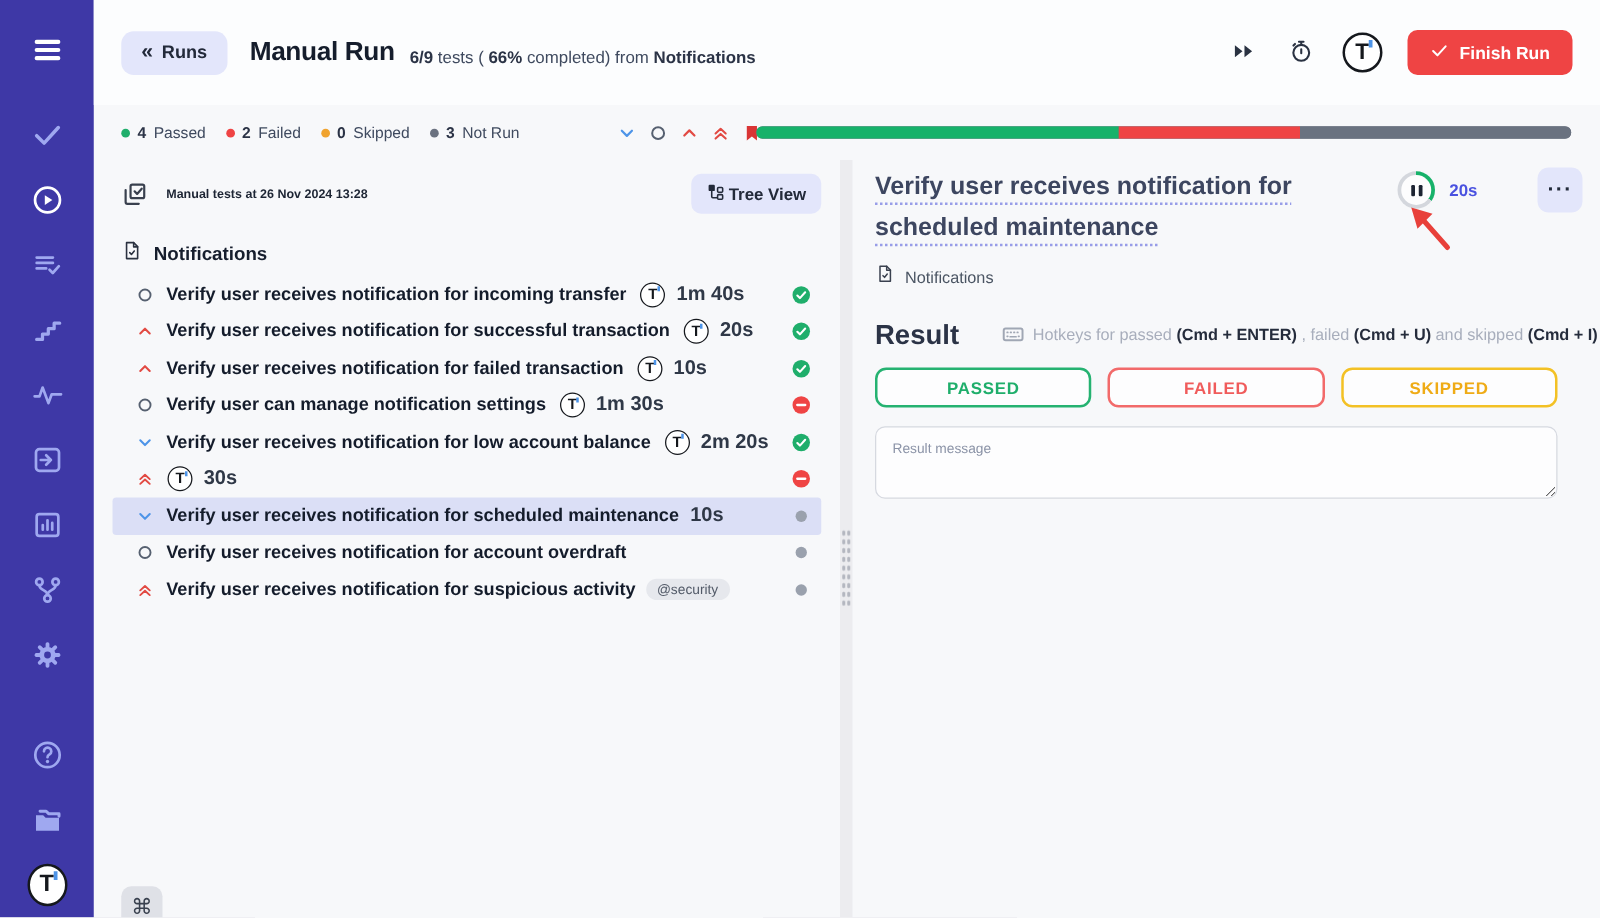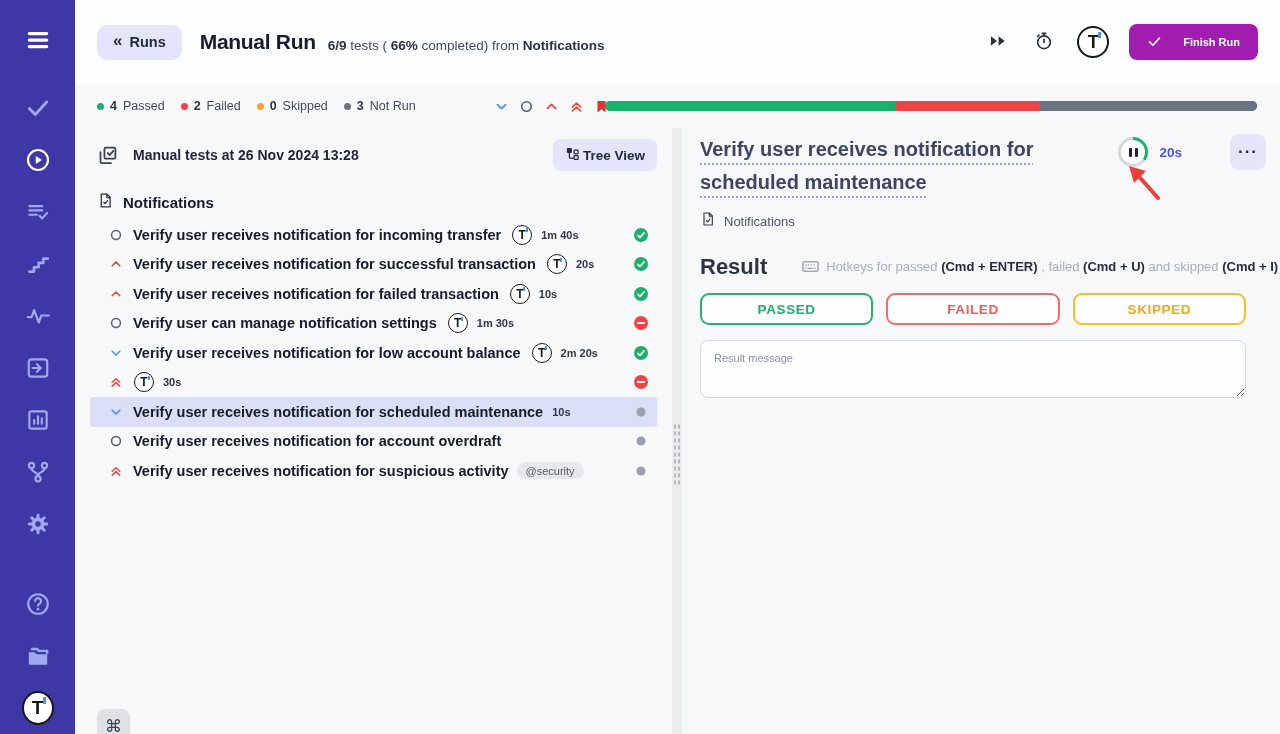--- a/index.html
+++ b/index.html
@@ -30,21 +30,21 @@
   
   .topbar { position:absolute; left:75px; top:0; width:1205px; height:84px; background:#fcfdfe; display:flex; align-items:center; }
   .runs-btn { margin-left:22px; height:35px; padding:0 16px; background:#e3e6fb; border:none; border-radius:10px; display:flex; align-items:center; gap:7px; font-family:inherit; font-size:14.5px; font-weight:700; color:#232a3a; cursor:pointer; }
   .runs-btn .glyph { font-size:17px; font-weight:700; transform:translateY(-1px); }
   .page-title { margin-left:18px; font-size:21px; font-weight:800; color:#151d2c; letter-spacing:-0.3px; }
   .subtitle { margin-left:12px; margin-top:6px; font-size:13.5px; color:#3f4a5f; }
   .subtitle b { color:#2b3346; font-weight:700; }
   .topbar-right { margin-left:auto; margin-right:22px; display:flex; align-items:center; gap:20px; }
   .icon-btn { width:26px; height:26px; border:none; background:transparent; color:#2a3242; display:flex; align-items:center; justify-content:center; cursor:pointer; }
   .icon-btn svg { width:20px; height:20px; }
-  .finish-btn { height:36px; padding:0 18px; background:#a21caf; color:#ffffff; border:none; border-radius:8px; font-family:inherit; font-size:11px; font-weight:700; display:flex; align-items:center; gap:21px; cursor:pointer; }
+  .finish-btn { height:36px; padding:0 18px; background:#ef4444; color:#ffffff; border:none; border-radius:8px; font-family:inherit; font-size:14px; font-weight:700; display:flex; align-items:center; gap:9px; cursor:pointer; }
   .finish-btn svg { width:15px; height:15px; }
 
   
   .statusbar { position:absolute; left:75px; top:84px; width:1205px; height:44px; display:flex; align-items:center; }
   .counters { margin-left:22px; display:flex; align-items:center; gap:16px; }
   .counter { display:flex; align-items:center; gap:6px; font-size:12.5px; color:#3f4a5f; }
   .counter .dot { width:7px; height:7px; border-radius:50%; }
   .counter b { color:#2b3346; }
   .filters { margin-left:78px; display:flex; align-items:center; gap:9px; }
   .filter-ic { width:16px; height:16px; display:flex; align-items:center; justify-content:center; cursor:pointer; }
@@ -52,39 +52,39 @@
   .progress { position:absolute; left:530px; right:23px; top:17px; height:10px; border-radius:5px; overflow:hidden; display:flex; background:#6a7280; }
   .progress span { height:100%; }
 
   
   .content { position:absolute; left:75px; top:128px; width:1205px; height:606px; }
 
   .left-panel { position:absolute; left:0; top:0; width:597px; height:606px; }
   .run-header { margin:10px 15px 0 15px; display:flex; align-items:center; height:34px; }
   .run-header .rh-icon { color:#39404e; width:21px; height:21px; margin-left:7px; }
   .run-header .rh-icon svg { width:21px; height:21px; }
-  .run-title { margin-left:15px; font-size:14px; font-weight:700; color:#1d2534; }
+  .run-title { margin-left:15px; font-size:10px; font-weight:700; color:#1d2534; }
   .treeview-btn { margin-left:auto; height:32px; padding:0 12px; background:#e3e6fb; border:none; border-radius:8px; display:flex; align-items:center; gap:3px; font-family:inherit; font-size:13.5px; font-weight:600; color:#232a3a; cursor:pointer; }
   .treeview-btn svg { width:15px; height:15px; }
 
   .suite-header { margin:20px 15px 0 15px; display:flex; align-items:center; gap:9px; padding-left:7px; }
   .suite-header svg { width:17px; height:17px; color:#2b3240; }
   .suite-header .suite-label { font-size:15px; font-weight:700; color:#161e2d; }
 
   .test-list { margin:7px 15px 0 15px; }
   .test-row { display:flex; align-items:center; height:29.5px; padding:0 8px 0 18px; border-radius:3px; cursor:pointer; }
   .test-row.selected { background:#dbdff6; }
   .prio { width:15px; height:15px; flex:0 0 auto; display:flex; align-items:center; justify-content:center; }
   .prio svg { width:14px; height:14px; }
   .prio.chevron-up svg, .prio.chevrons-up svg { color:#e24a43; }
   .prio.chevron-down svg { color:#4d94e8; }
   .prio.circle svg { color:#566070; }
   .t-title { margin-left:10px; font-size:14.5px; font-weight:600; color:#141c2b; white-space:nowrap; overflow:hidden; flex:0 1 auto; }
   .t-logo { margin-left:11px; flex:0 0 auto; }
-  .t-dur { margin-left:9px; font-size:11px; font-weight:700; color:#2f3847; flex:0 0 auto;text-align:center; }
+  .t-dur { margin-left:9px; font-size:16px; font-weight:700; color:#2f3847; flex:0 0 auto;text-align:center; }
   .t-tag { margin-left:8px; background:#e6e8ed; border-radius:10px; padding:2.5px 9px; font-size:11px; color:#525a68; flex:0 0 auto; }
   .t-status { margin-left:auto; width:16px; height:16px; flex:0 0 auto; }
   .t-status svg { width:16px; height:16px; }
 
   .cmd-key { position:absolute; left:22px; top:581px; width:33px; height:34px; background:#dfe1e7; border:none; border-radius:8px; font-size:17px; color:#39414f; cursor:pointer; font-family:inherit; }
 
   
   .resizer { position:absolute; left:597px; top:0; width:10px; height:606px; background:#ececef; cursor:col-resize; }
   .resizer .grip { position:absolute; left:1px; top:295px; width:8px; height:62px;
      background-image:radial-gradient(#b4b7c0 1.1px, transparent 1.4px); background-size:4px 7px; }

